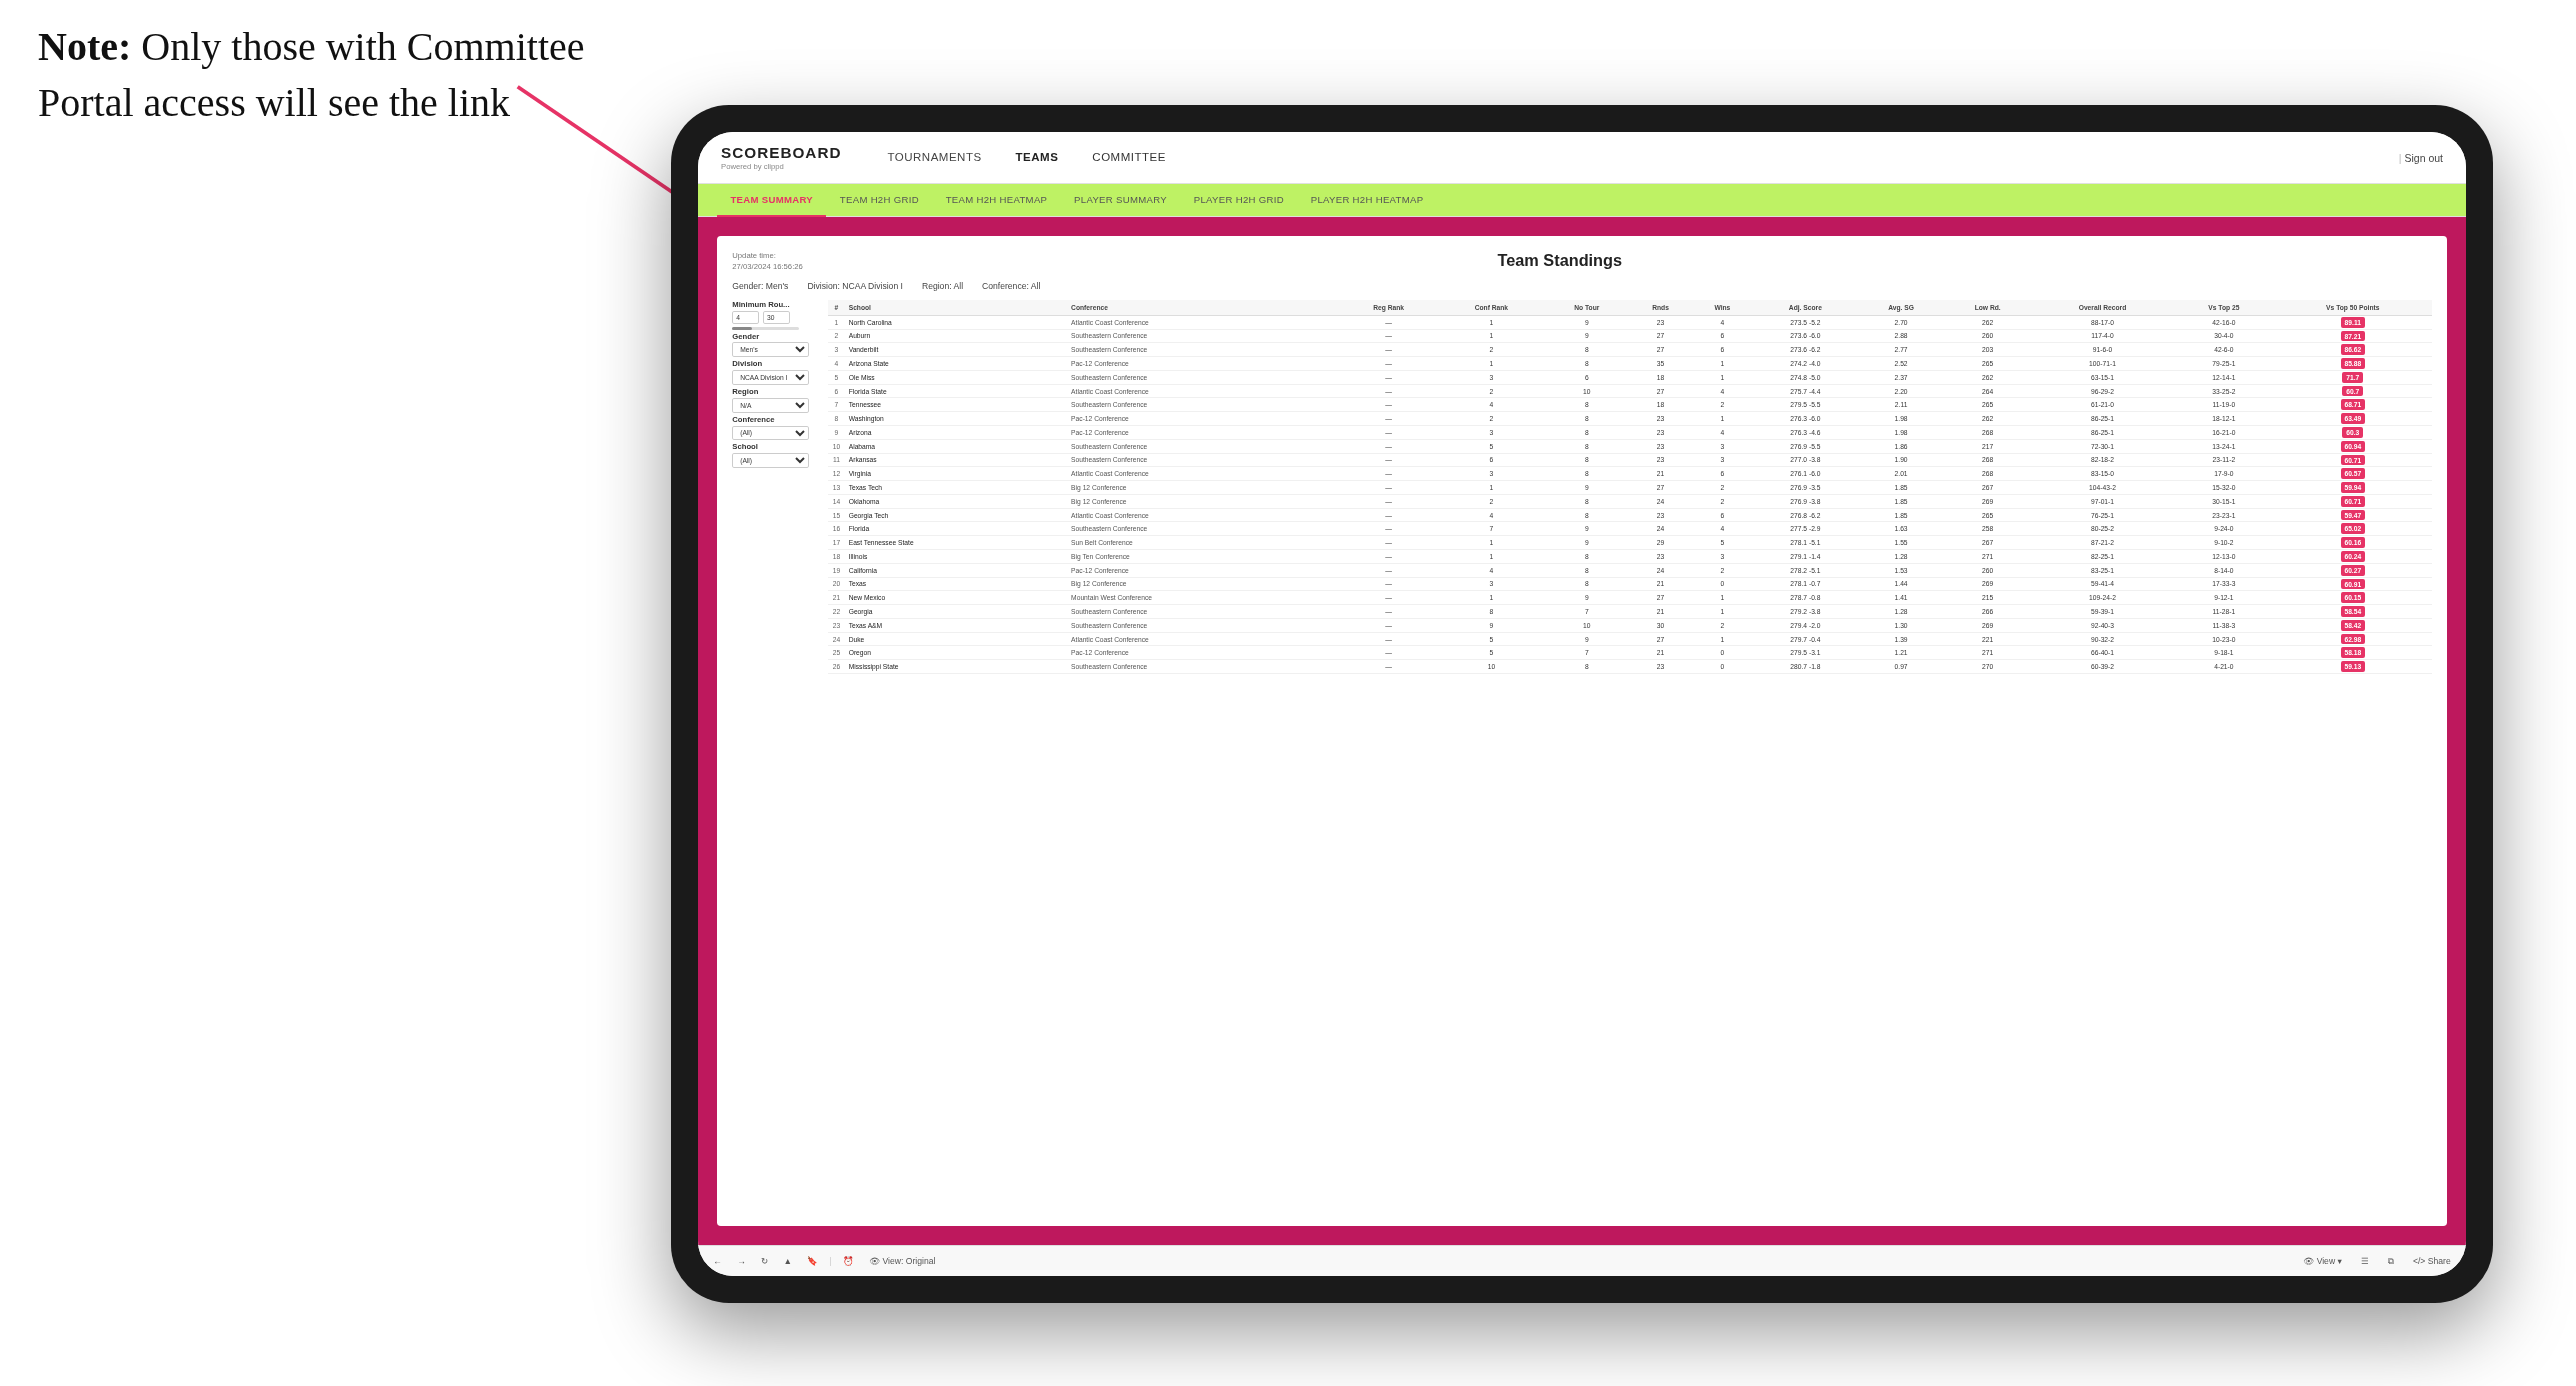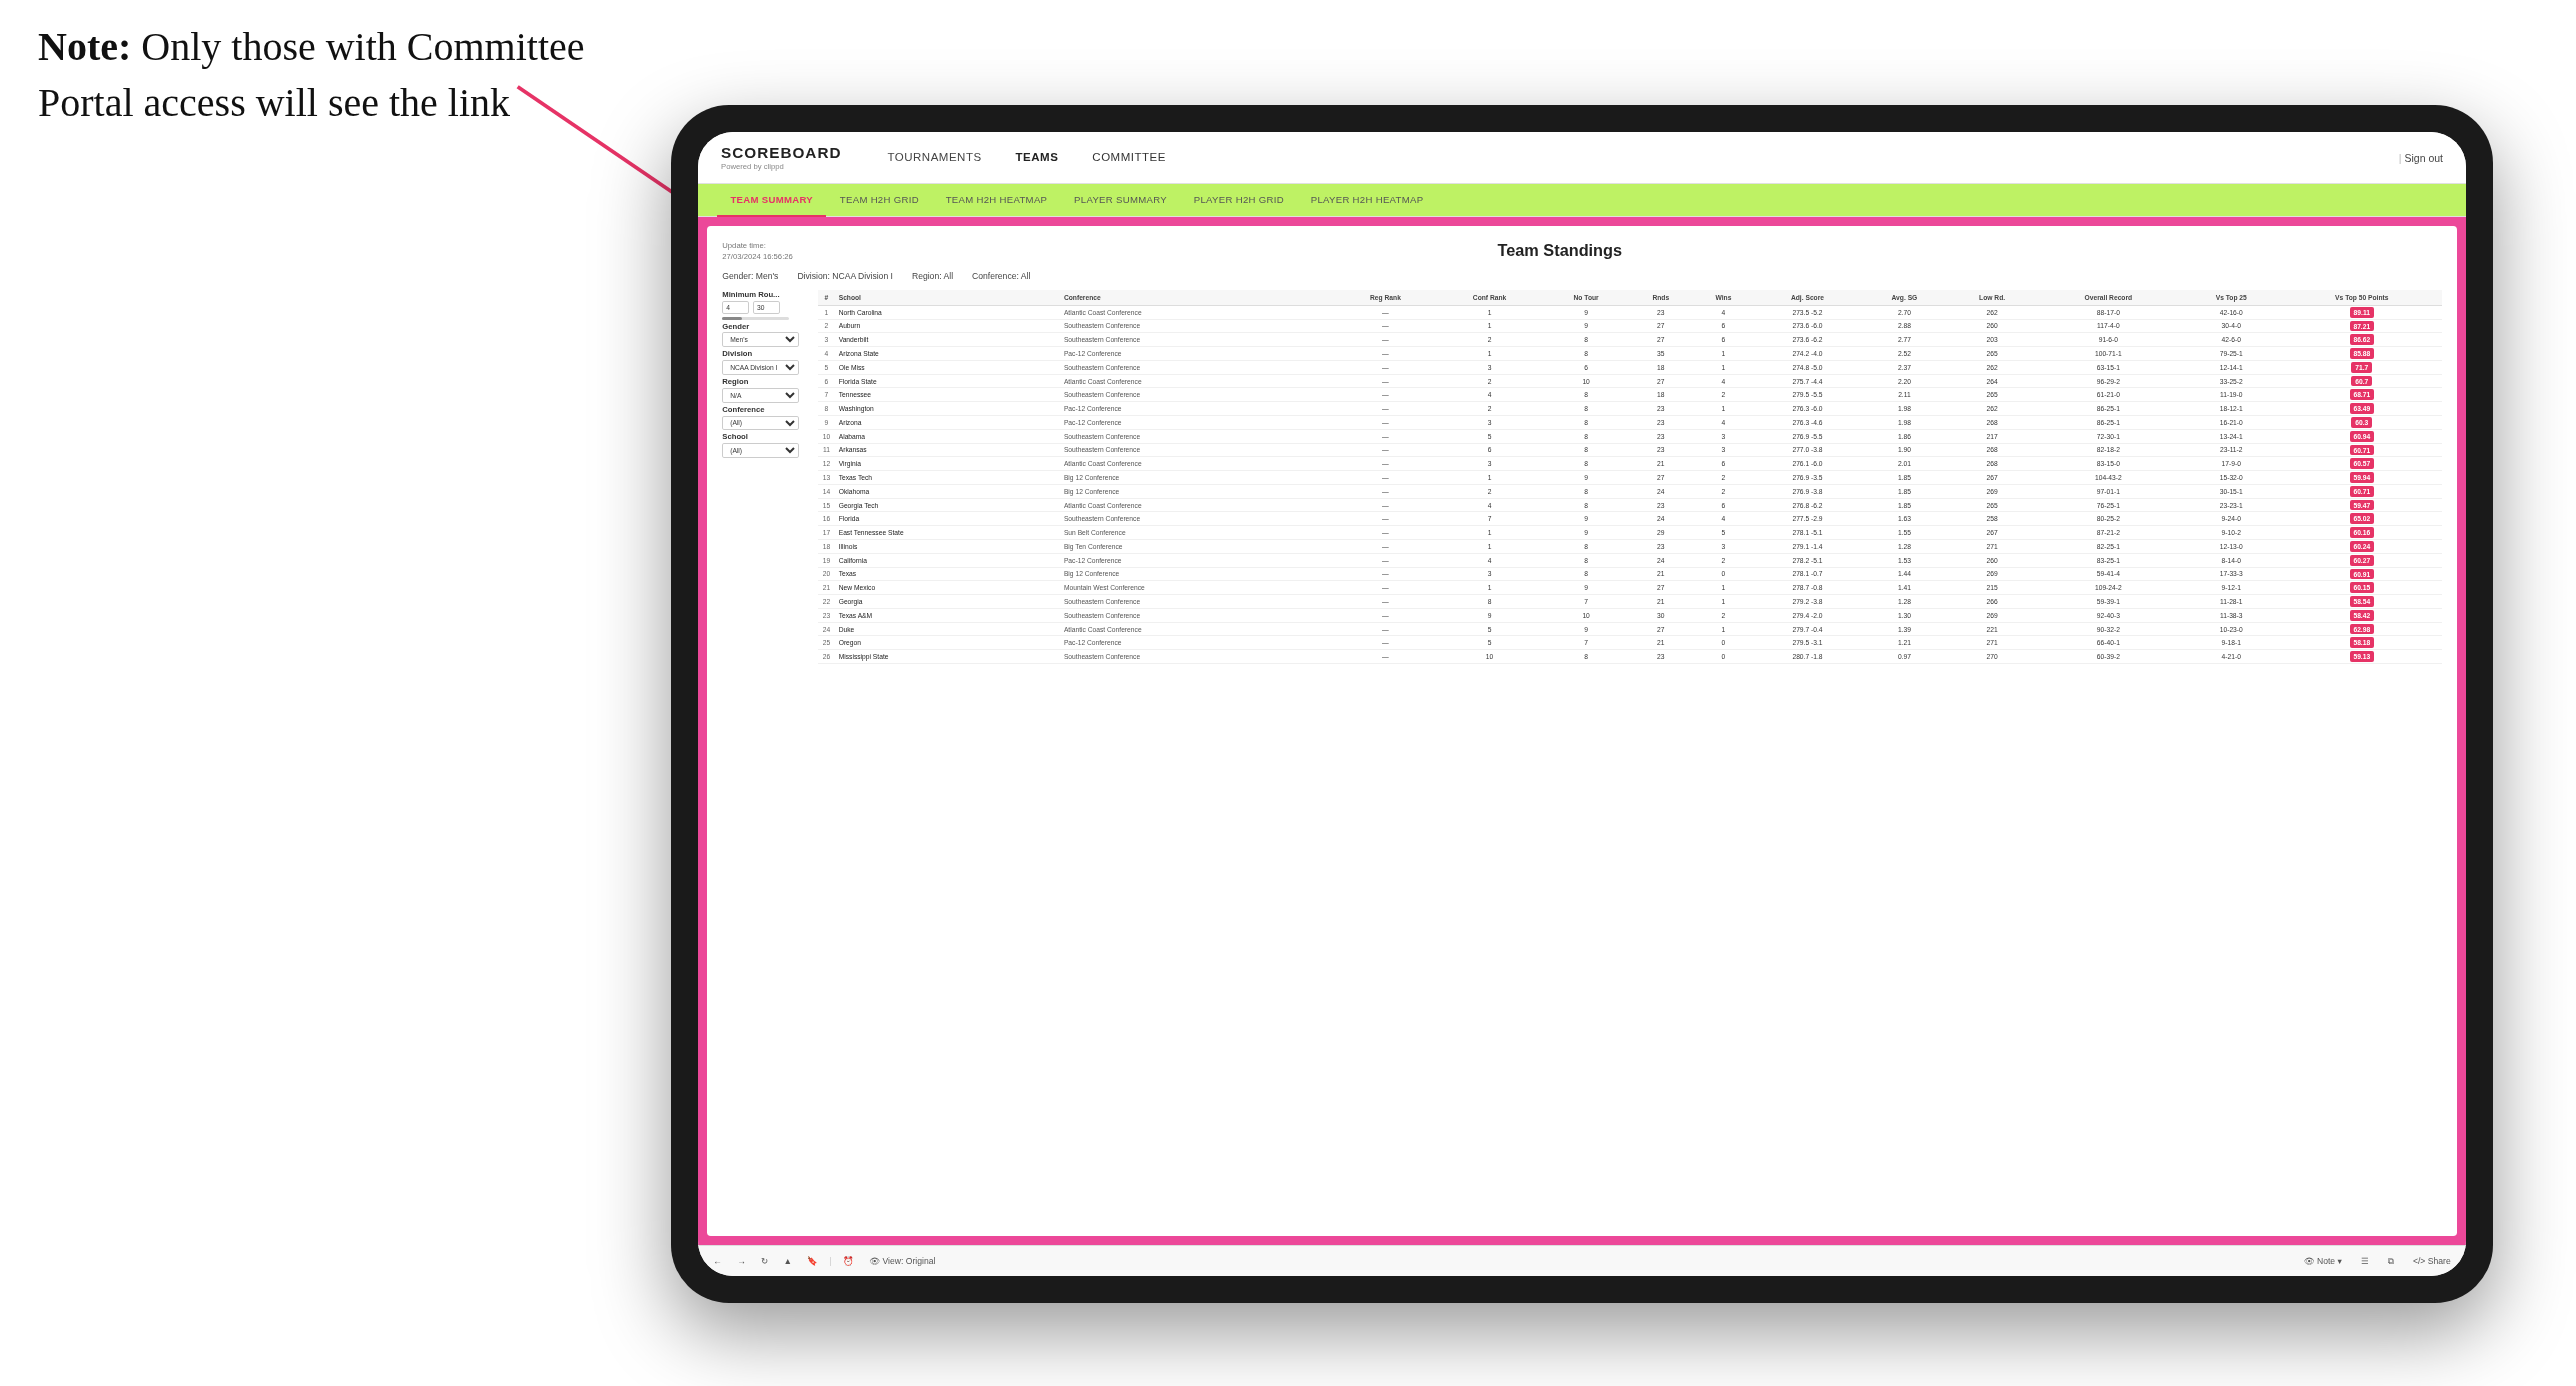--- a/index.html
+++ b/index.html
@@ -150,22 +150,22 @@
     }
     .sub-nav-item.active {
       color: #e63366;
       border-bottom: 2.9px solid #e63366;
       font-weight: 600;
     }
 
     
     .main-content {
       flex: 1;
-      background: #ec4899;
-      padding: 9px;
+      background: #be185d;
+      padding: 19px;
       overflow: hidden;
     }
 
     .content-card {
       background: #ffffff;
       border-radius: 3.8px;
       padding: 15.3px;
       height: 100%;
       overflow: hidden;
     }
@@ -935,21 +935,21 @@
     <div class="bottom-toolbar">
       <span class="toolbar-btn">←</span>
       <span class="toolbar-btn">→</span>
       <span class="toolbar-btn">↻</span>
       <span class="toolbar-btn">▲</span>
       <span class="toolbar-btn">🔖</span>
       <span class="toolbar-separator">|</span>
       <span class="toolbar-btn">⏰</span>
       <span class="toolbar-btn">👁 View: Original</span>
       <div class="toolbar-right">
-        <span class="toolbar-btn">👁 Note ▾</span>
+        <span class="toolbar-btn">👁 View ▾</span>
         <span class="toolbar-btn">☰</span>
         <span class="toolbar-btn">⧉</span>
         <span class="toolbar-btn">&lt;/&gt; Share</span>
       </div>
     </div>
 
   </div>
 </div>
 
 

